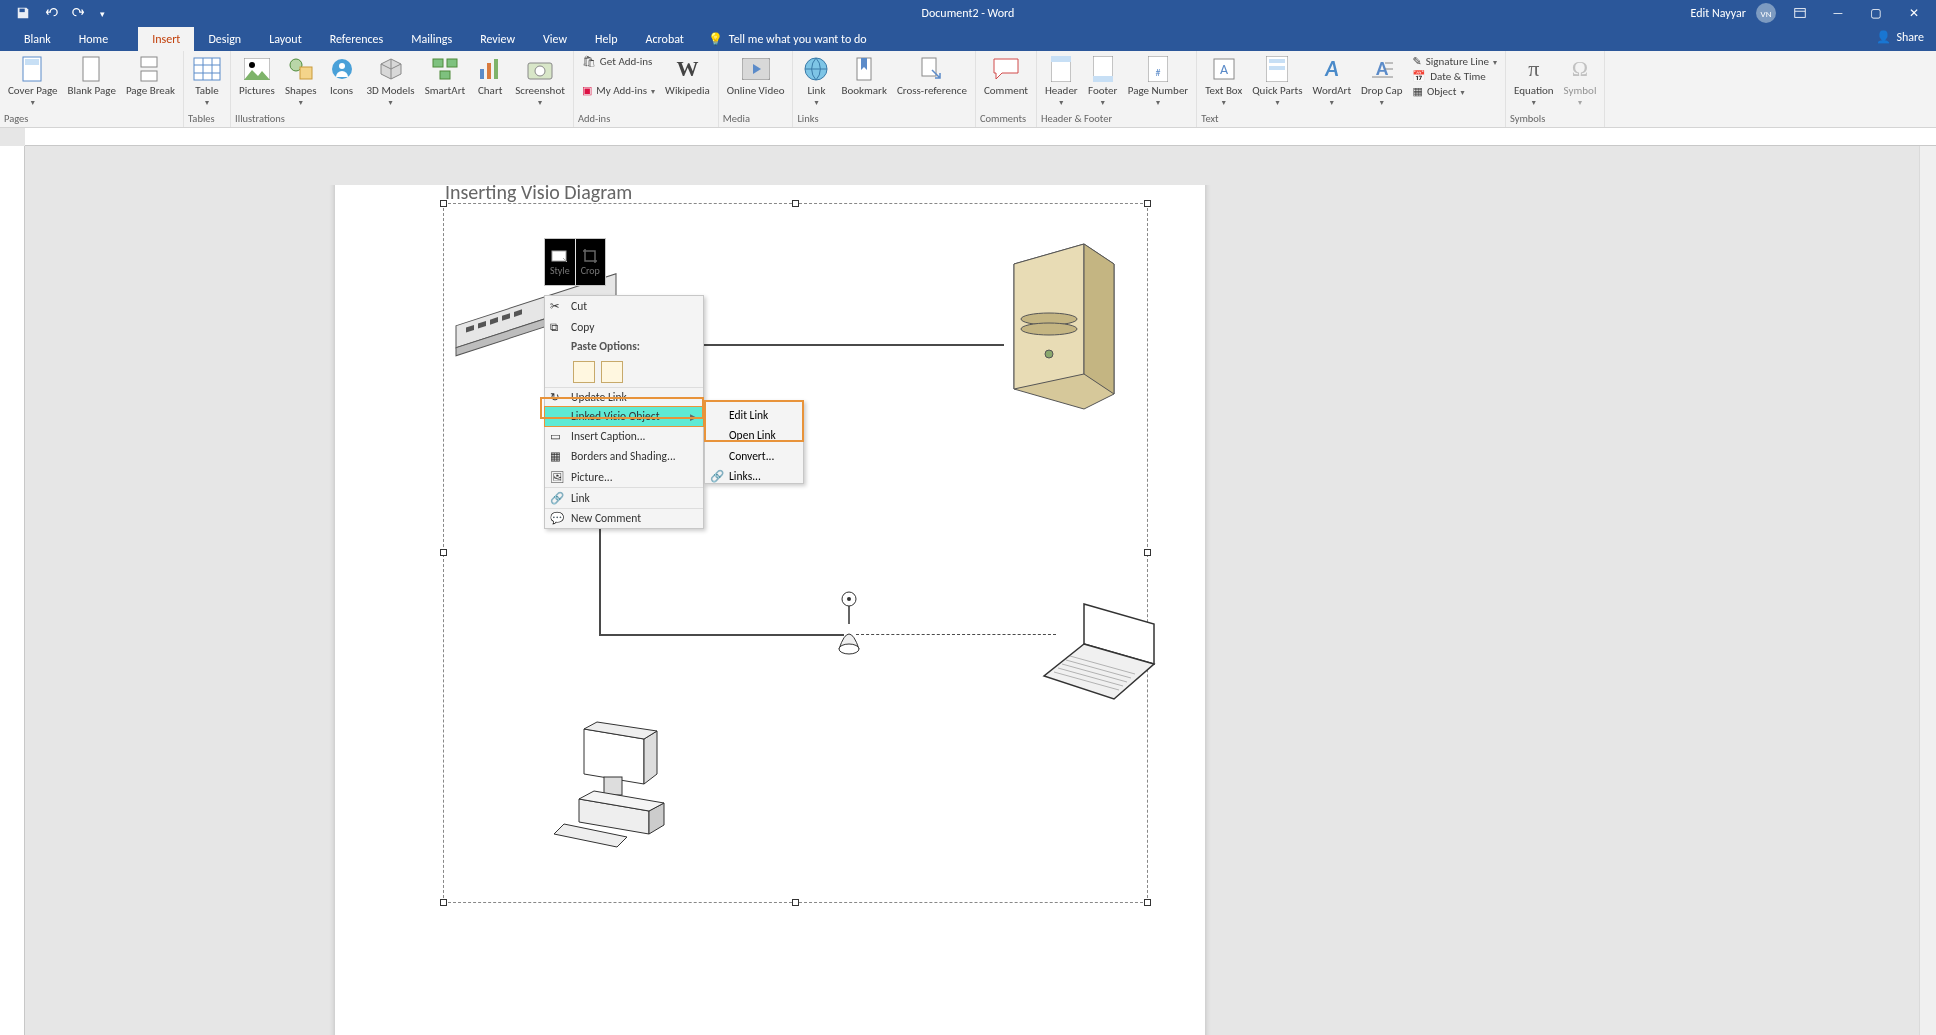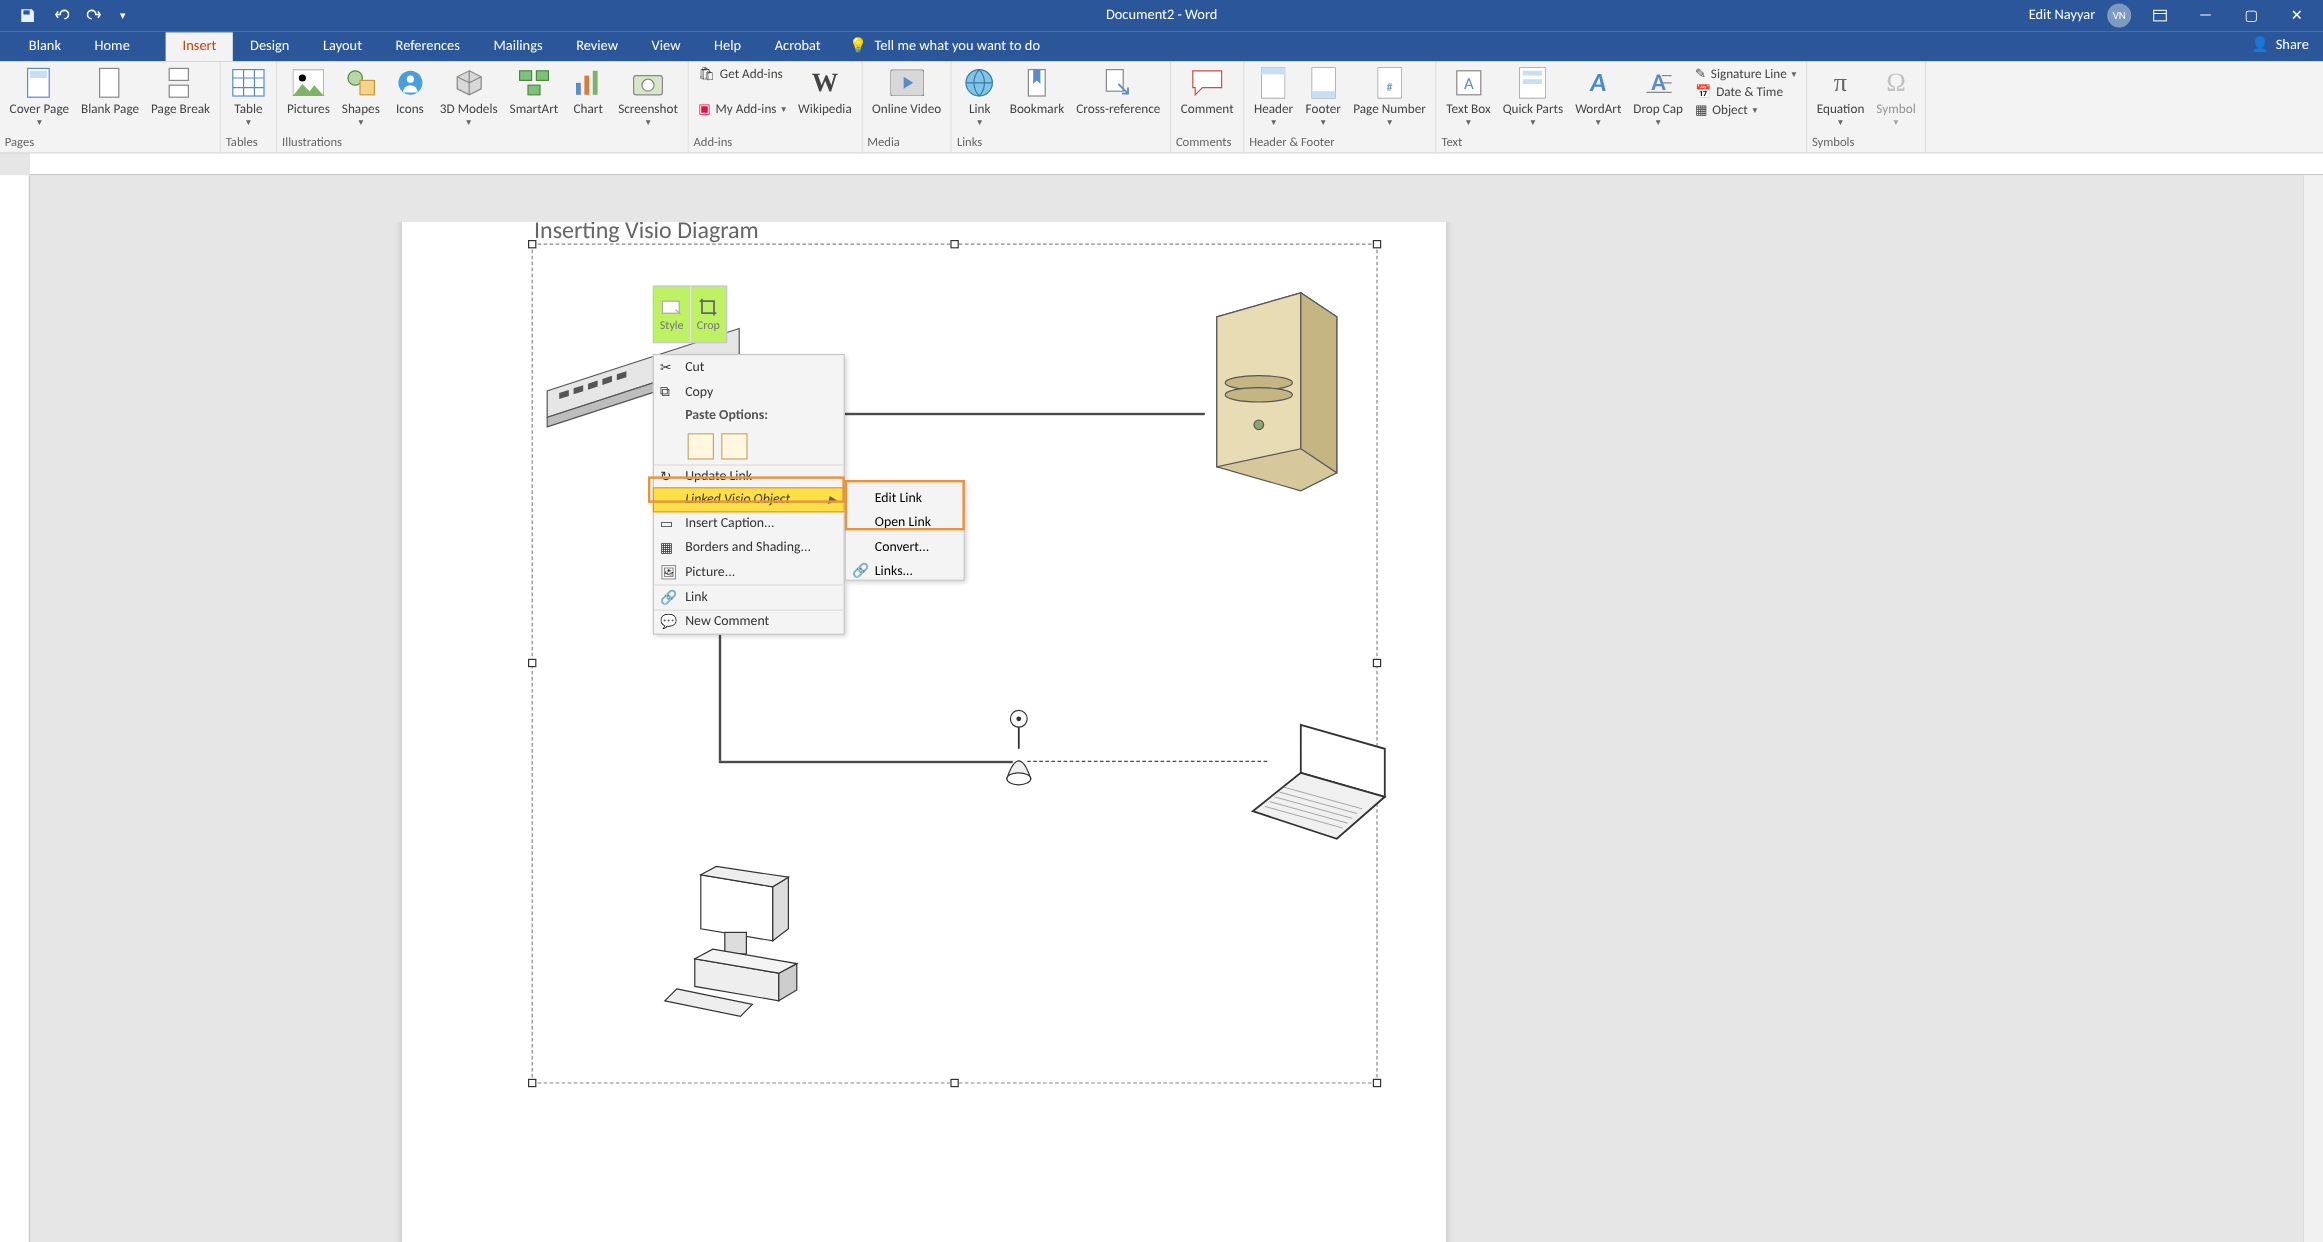--- a/index.html
+++ b/index.html
@@ -28,28 +28,28 @@
 .ruler-h{height:18px;background:#fff;border-bottom:1px solid #c8c8c8;margin-left:25px;position:relative;}
 .ruler-v{width:25px;background:#fff;border-right:1px solid #c8c8c8;position:absolute;top:146px;bottom:0;left:0;}
 .page-area{position:absolute;top:146px;left:25px;right:0;bottom:0;background:#e6e6e6;overflow:hidden;margin-top:39px;}
 .page{position:absolute;left:310px;top:-10px;width:870px;height:900px;background:#fff;box-shadow:0 0 6px rgba(0,0,0,.2);}
 .doc-title{position:absolute;left:110px;top:5px;font-size:20px;color:#666;font-family:Calibri;}
 .obj-frame{position:absolute;left:108px;top:28px;width:705px;height:700px;border:1px dashed #888;}
 .handle{width:7px;height:7px;background:#fff;border:1px solid #333;position:absolute;}
 .h-nw{left:-4px;top:-4px}.h-n{left:50%;top:-4px;margin-left:-4px}.h-ne{right:-4px;top:-4px}
 .h-w{left:-4px;top:50%;margin-top:-4px}.h-e{right:-4px;top:50%;margin-top:-4px}
 .h-sw{left:-4px;bottom:-4px}.h-s{left:50%;bottom:-4px;margin-left:-4px}.h-se{right:-4px;bottom:-4px}
-.mini-tool{position:absolute;left:209px;top:63px;width:62px;height:48px;background:#bef264;border:1px solid #c7c7c7;display:flex;}
+.mini-tool{position:absolute;left:209px;top:63px;width:62px;height:48px;background:#000000;border:1px solid #c7c7c7;display:flex;}
 .mini-tool .mt{flex:1;display:flex;flex-direction:column;align-items:center;justify-content:center;font-size:10px;color:#777;border-right:1px solid #e2e2e2;}
 .mini-tool .mt:last-child{border:none;}
 .ctx{position:absolute;left:209px;top:120px;width:160px;background:#f4f4f4;border:1px solid #c7c7c7;box-shadow:2px 2px 4px rgba(0,0,0,.2);font-size:11.5px;color:#333;}
 .ctx-item{display:flex;align-items:center;height:20.5px;padding:0 8px 0 26px;position:relative;cursor:pointer;}
 .ctx-item .ci{position:absolute;left:5px;width:14px;height:14px;}
 .ctx-item.sep-top{border-top:1px solid #ddd;}
-.ctx-item.hi{background:#fde047;border:1.5px solid #e8933a;margin:-1px;font-style:italic;}
+.ctx-item.hi{background:#5eead4;border:1.5px solid #e8933a;margin:-1px;}
 .ctx-lbl{height:20.5px;padding:2px 8px 0 26px;color:#555;font-weight:600;}
 .ctx-paste{padding:3px 8px 4px 28px;display:flex;gap:6px;}
 .paste-opt{width:22px;height:22px;border:1px solid #c7a96a;background:#fff7e0;}
 .arrow-r{position:absolute;right:6px;font-size:9px;color:#666;}
 .submenu{position:absolute;left:369px;top:225px;width:100px;background:#f4f4f4;border:1px solid #c7c7c7;box-shadow:2px 2px 4px rgba(0,0,0,.2);font-size:11.5px;}
 .sub-item{height:20.5px;display:flex;align-items:flex-end;padding:0 8px 0 24px;position:relative;cursor:pointer;}
 .hi-box{position:absolute;border:2.5px solid #e8933a;pointer-events:none;}
 .net-line{position:absolute;background:#4a4a4a;}
 .scrollbar-v{position:absolute;right:0;top:146px;bottom:0;width:17px;background:#f0f0f0;border-left:1px solid #dadada;}
 svg{display:block}

